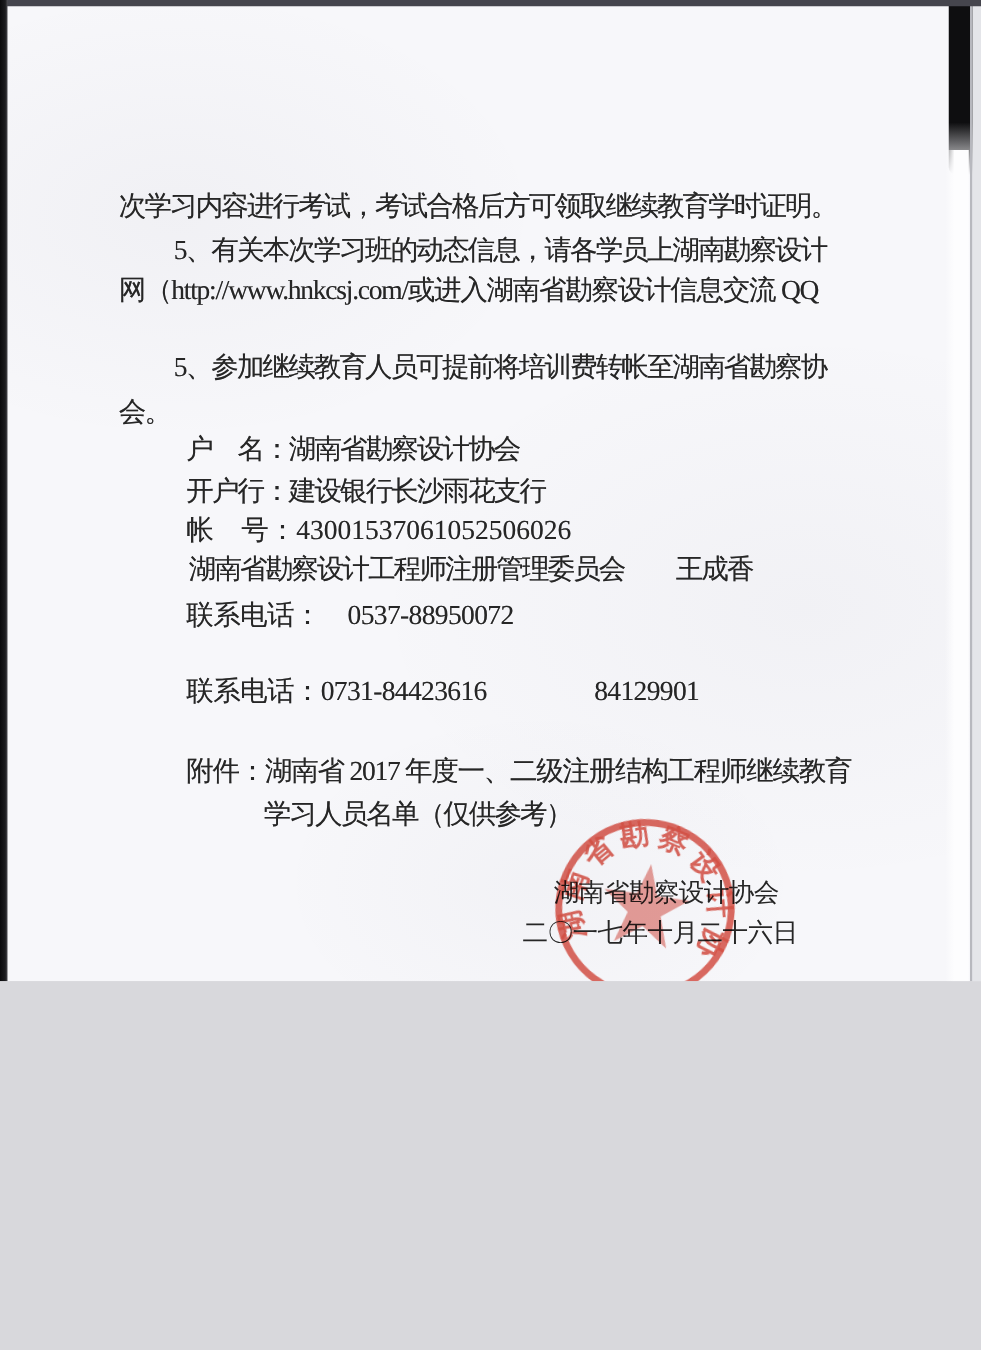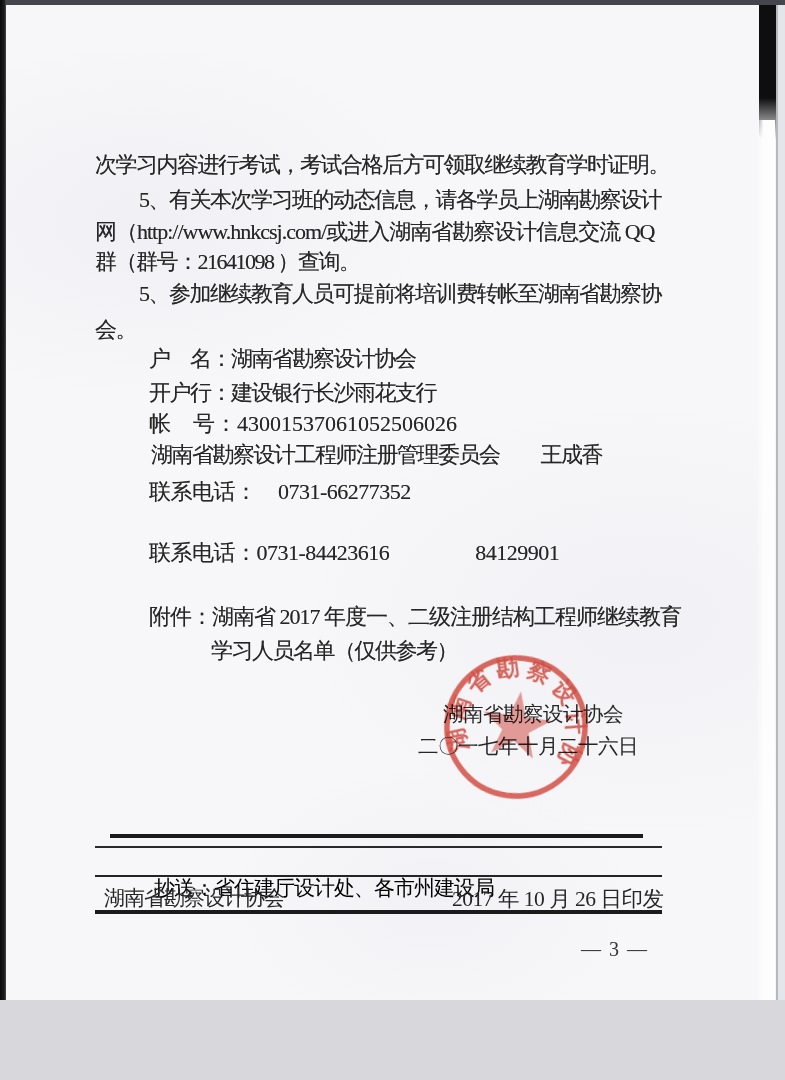--- a/index.html
+++ b/index.html
@@ -1,17 +1,17 @@
 <!DOCTYPE html>
 <html style="--seal-color: #d9493c;"><head>
 <meta charset="utf-8">
 <style>
   html,body{margin:0;padding:0;background:#d8d8dc;}
   .scan{
-    position:relative;width:785px;height:1000px;margin:0 auto;overflow:hidden;
+    position:relative;width:785px;height:785px;margin:0 auto;overflow:hidden;
     background:#f7f7fa;
     font-family:"Liberation Serif","DejaVu Serif",serif;
   }
   
   .scan::before{
     content:"";position:absolute;inset:0;pointer-events:none;
     background:
       radial-gradient(420px 260px at 18% 22%, rgba(60,60,90,0.035), transparent 70%),
       radial-gradient(500px 320px at 82% 62%, rgba(60,60,90,0.03), transparent 70%),
       radial-gradient(300px 200px at 55% 90%, rgba(60,60,90,0.028), transparent 70%);
@@ -73,28 +73,27 @@
   .page-num{position:absolute;top:938px;left:581px;font-size:20px;letter-spacing:1.5px;color:#333;white-space:pre;}
 </style>
 </head>
 <body>
 
 <div class="scan">
 
   <div class="line l0">次学习内容进行考试，考试合格后方可领取继续教育学时证明。</div>
   <div class="line l1">5、有关本次学习班的动态信息，请各学员上湖南勘察设计</div>
   <div class="line l2">网（http://www.hnkcsj.com/或进入湖南省勘察设计信息交流 QQ</div>
-  <div class="line l3">群（群号：21641098 ）查询。</div>
   <div class="line l4">5、参加继续教育人员可提前将培训费转帐至湖南省勘察协</div>
   <div class="line l5">会。</div>
   <div class="line l7">开户行：建设银行长沙雨花支行</div>
   <div class="line l6">户　名：湖南省勘察设计协会</div>
   <div class="line l8">帐　号：43001537061052506026</div>
   <div class="line l9">湖南省勘察设计工程师注册管理委员会　　王成香</div>
-  <div class="line l10">联系电话：　0731-66277352</div>
+  <div class="line l10">联系电话：　0537-88950072</div>
   <div class="line l12">联系电话：0731-84423616　　　　84129901</div>
   <div class="line l13">附件：湖南省 2017 年度一、二级注册结构工程师继续教育</div>
   <div class="line l14">学习人员名单（仅供参考）</div>
 
   <div class="sig-org">湖南省勘察设计协会</div>
   <div class="sig-date">二〇一七年十月二十六日</div>
 
   <svg class="seal" viewBox="0 0 150 150" aria-hidden="true">
     <defs>
       <path id="sealArc" d="M 33,106 A 52 52 0 1 1 117,106" fill="none"></path>

